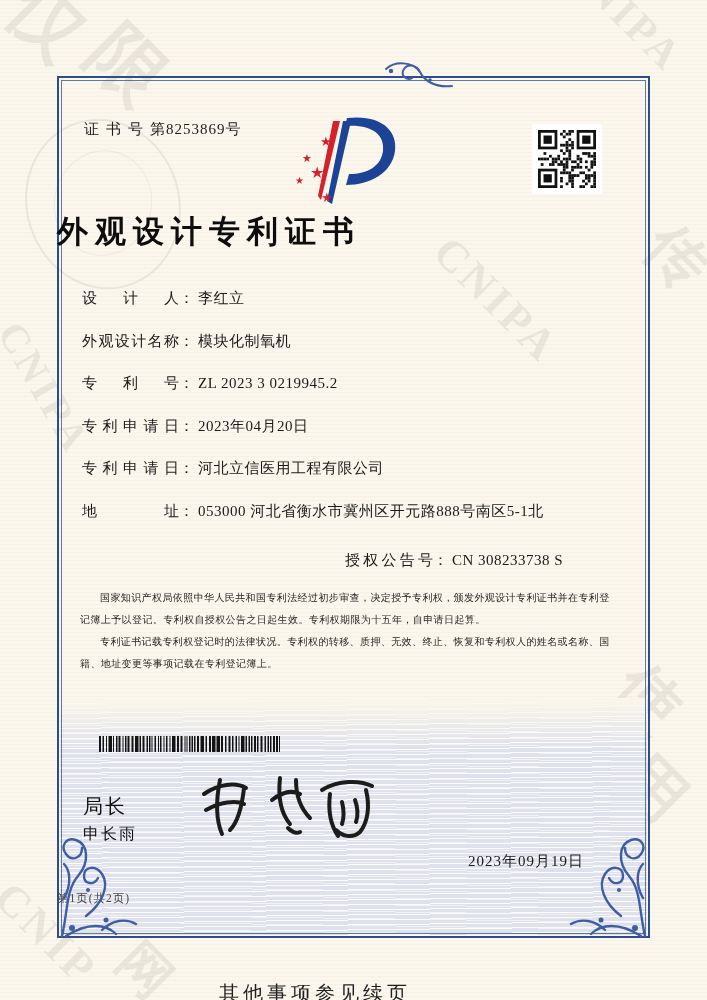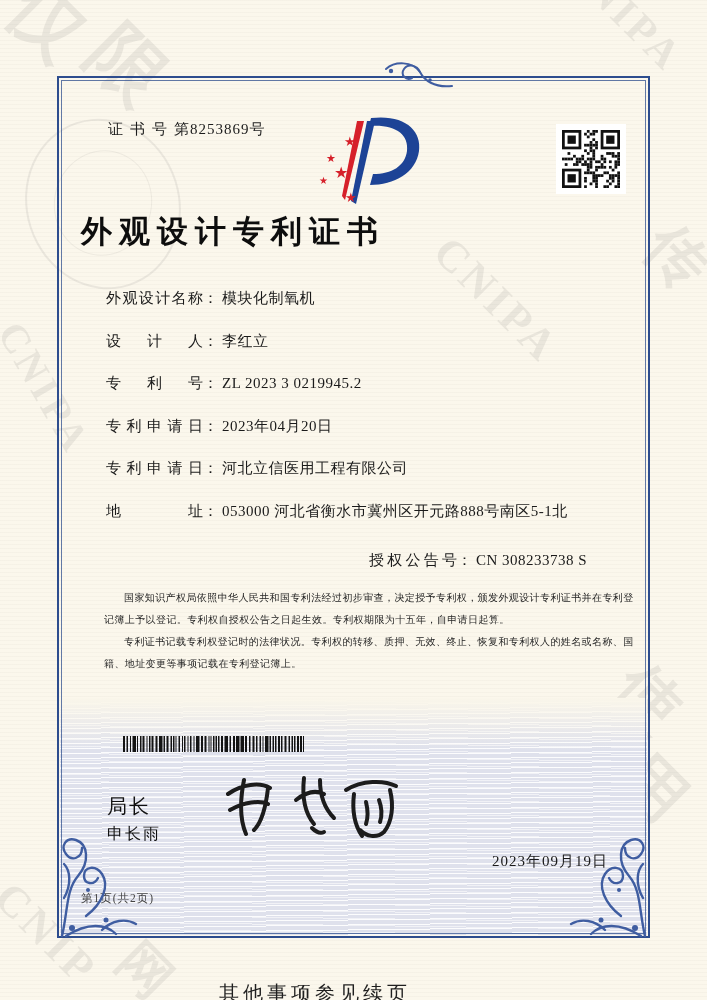--- a/index.html
+++ b/index.html
@@ -23,21 +23,21 @@
       repeating-linear-gradient(180.8deg,rgba(255,255,255,.55) 0 1px,rgba(255,255,255,0) 1px 7px);}
   .lower-panel::before{content:"";position:absolute;left:0;right:0;top:0;height:52px;
     background:linear-gradient(180deg,#faf6ea 0%,rgba(250,246,234,0) 100%);}
   
   .frame{position:absolute;left:57px;top:76px;width:593px;height:862px;border:2.5px solid #2e4d8e;
     z-index:3;pointer-events:none;box-sizing:border-box;}
   .frame-inner{position:absolute;inset:2px;border:1px solid rgba(46,77,142,.75);}
   
   .orn{position:absolute;z-index:6;pointer-events:none;}
   
-  .content{position:absolute;inset:0;z-index:5;margin-left:24px;}
+  .content{position:absolute;inset:0;z-index:5;}
   .cert-no{position:absolute;left:84px;top:120px;font-size:15px;color:#1c1c1c;}
   .cert-no-label{letter-spacing:7px;}
   .cert-no-value{letter-spacing:1px;}
   .logo{position:absolute;left:294px;top:114px;width:112px;height:98px;}
   .qr{position:absolute;left:532px;top:124px;width:70px;height:70px;background:#fff;
       display:flex;align-items:center;justify-content:center;}
   .title{position:absolute;left:57px;top:211px;width:593px;font-size:31px;
       font-weight:bold;letter-spacing:7px;color:#0d0d0d;}
   .fields{position:absolute;left:82px;top:289px;width:545px;font-size:15px;color:#1a1a1a;}
   .field-row{height:20px;margin-bottom:22.5px;white-space:nowrap;}
@@ -258,22 +258,22 @@
           <rect x="55.23809523809524" y="46.95238095238095" width="2.761904761904762" height="2.761904761904762" fill="#111"></rect>
           <rect x="55.23809523809524" y="49.714285714285715" width="2.761904761904762" height="2.761904761904762" fill="#111"></rect>
           <rect x="55.23809523809524" y="52.476190476190474" width="2.761904761904762" height="2.761904761904762" fill="#111"></rect>
           <rect x="55.23809523809524" y="55.23809523809524" width="2.761904761904762" height="2.761904761904762" fill="#111"></rect>
         </svg>
     </div>
 
     <div class="title">外观设计专利证书</div>
 
     <div class="fields">
+      <div class="field-row"><span class="flabel">设计人</span><span class="fcolon">：</span><span class="fvalue">李红立</span></div>
       <div class="field-row"><span class="flabel">外观设计名称</span><span class="fcolon">：</span><span class="fvalue">模块化制氧机</span></div>
-      <div class="field-row"><span class="flabel">设计人</span><span class="fcolon">：</span><span class="fvalue">李红立</span></div>
       <div class="field-row"><span class="flabel">专利号</span><span class="fcolon">：</span><span class="fvalue">ZL 2023 3 0219945.2</span></div>
       <div class="field-row"><span class="flabel">专利申请日</span><span class="fcolon">：</span><span class="fvalue">2023年04月20日</span></div>
       <div class="field-row"><span class="flabel">专利申请日</span><span class="fcolon">：</span><span class="fvalue">河北立信医用工程有限公司</span></div>
       <div class="field-row"><span class="flabel">地址</span><span class="fcolon">：</span><span class="fvalue">053000 河北省衡水市冀州区开元路888号南区5-1北</span></div>
     </div>
 
     <div class="grant-row">
       <span class="grant-no"><span class="flabel">授权公告号</span><span class="fcolon">：</span><span class="fvalue">CN 308233738 S</span></span>
     </div>
 

